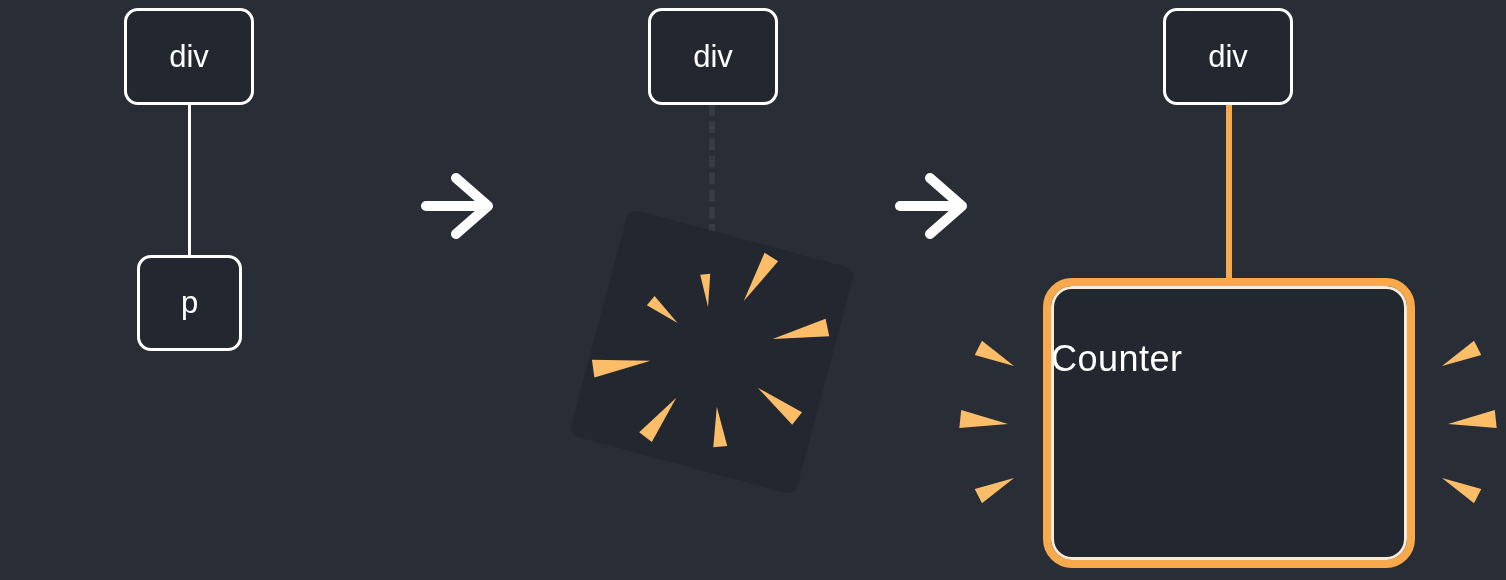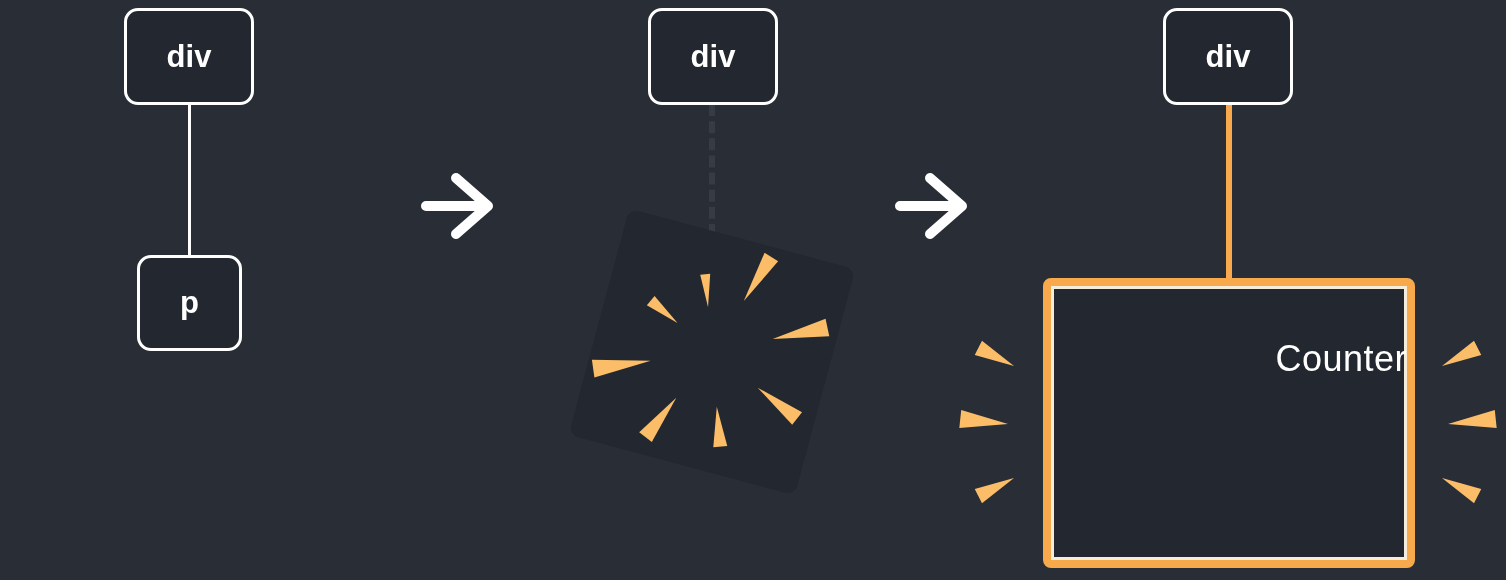--- a/index.html
+++ b/index.html
@@ -19,21 +19,21 @@
     position: absolute;
     box-sizing: border-box;
     background: #23272f;
     border: 3px solid #ffffff;
     border-radius: 14px;
     display: flex;
     align-items: center;
     justify-content: center;
     color: #ffffff;
     font-size: 31px;
-    font-weight: 700;
+    font-weight: 400;
     z-index: 3;
   }
   .node-div1 { left: 124px; top: 8px;  width: 130px; height: 97px; }
   .node-p    { left: 137px; top: 255px; width: 105px; height: 96px; }
   .node-div2 { left: 648px; top: 8px;  width: 130px; height: 97px; }
   .node-div3 { left: 1163px; top: 8px; width: 130px; height: 97px; }
 
   
   .connector { position: absolute; z-index: 1; }
   .conn-solid-white {
@@ -56,25 +56,25 @@
   .burst-svg { position: absolute; left: 547px; top: 187px; width: 330px; height: 330px; z-index: 2; }
 
   
   .card {
     position: absolute;
     left: 1043px; top: 278px;
     width: 372px; height: 290px;
     box-sizing: border-box;
     background: #23272f;
     border: 8px solid #F8A94B;
-    border-radius: 8px;
+    border-radius: 29px;
     box-shadow: inset 0 0 0 3px #f6ecdc;
     display: flex;
     flex-direction: column;
-    align-items: flex-end;
+    align-items: flex-start;
     z-index: 3;
   }
   .card-title {
     margin-top: 52px;
     color: #ffffff;
     font-size: 36px;
     font-weight: 500;
     letter-spacing: 0.5px;
   }
   .state-pill {

